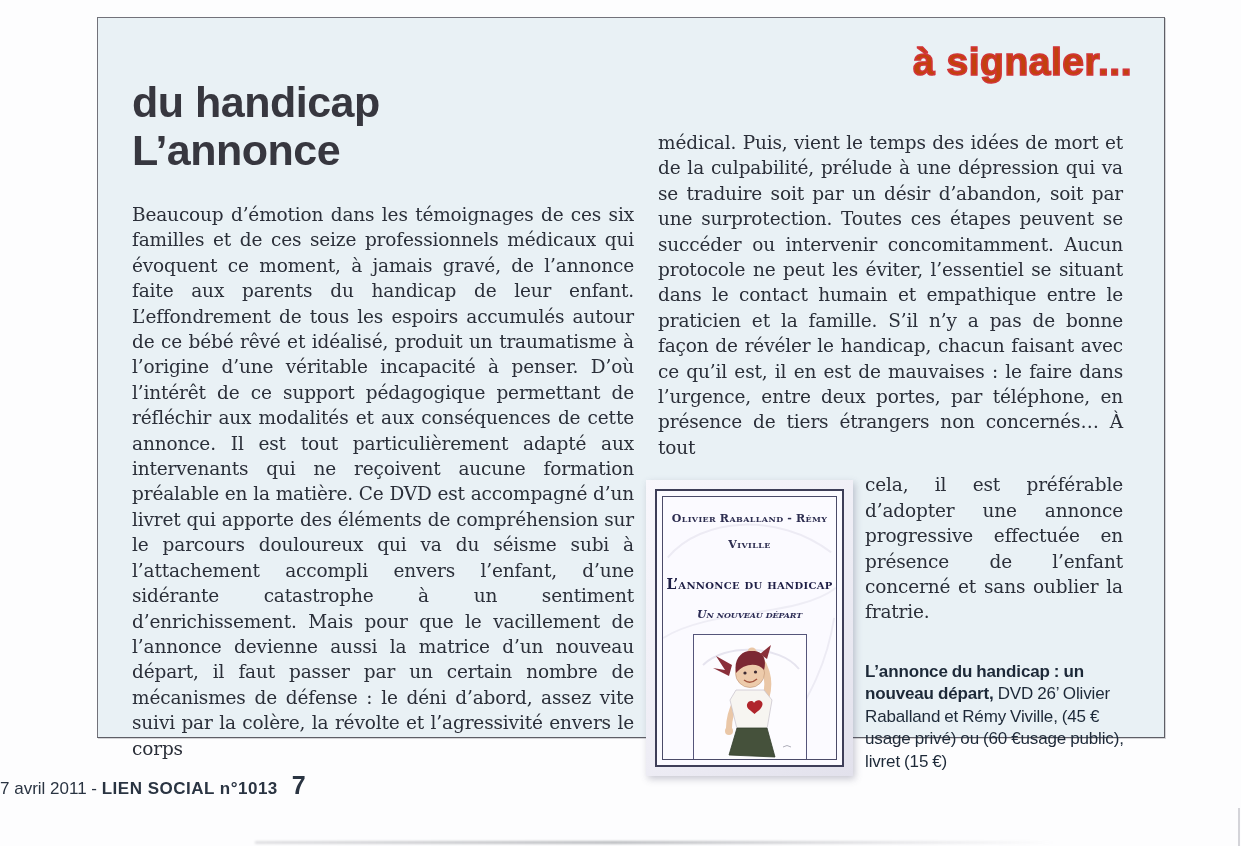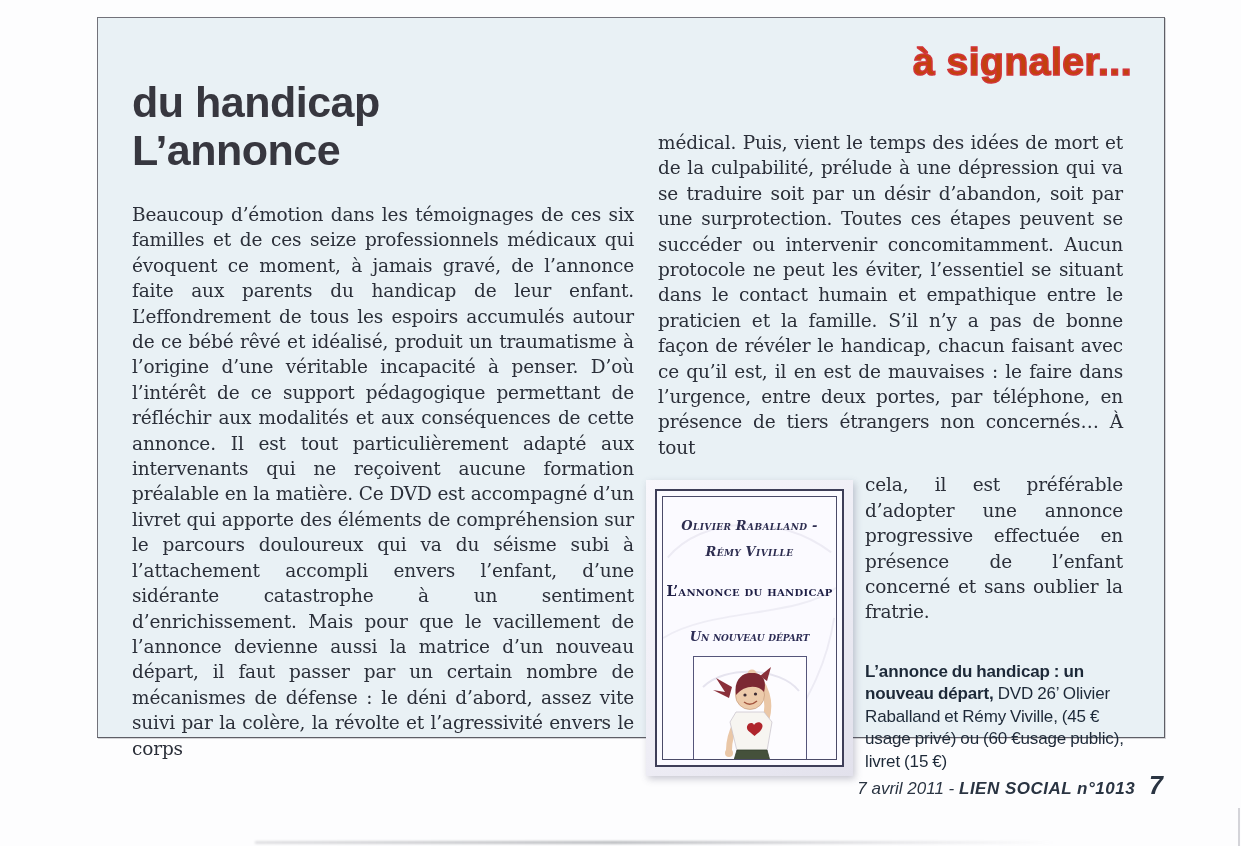--- a/index.html
+++ b/index.html
@@ -51,51 +51,51 @@
   .dvd-cover{
     width:100%;height:100%;background:#fbfaff;
     border:2px solid #3e3e58;position:relative;box-sizing:border-box;
   }
   .dvd-frame{
     position:absolute;left:5px;top:5px;right:5px;bottom:5px;
     border:1px solid #4a4a68;text-align:center;overflow:hidden;
   }
   .dvd-sketch{position:absolute;left:0;top:0;width:100%;height:100%;opacity:.6;}
   .dvd-authors{
-    margin-top:16px;font-size:13px;font-weight:bold;
-    font-variant:small-caps;letter-spacing:.4px;color:#2d2d50;position:relative;font-style:italic;
+    margin-top:9px;font-size:11px;font-weight:bold;
+    font-variant:small-caps;letter-spacing:.4px;color:#2d2d50;position:relative;
   }
   .dvd-title{
     margin-top:15px;font-size:14px;font-weight:bold;
     font-variant:small-caps;letter-spacing:.3px;color:#1f1f46;position:relative;
   }
   .dvd-subtitle{
-    margin-top:19px;font-size:13px;font-weight:bold;font-style:italic;
+    margin-top:4px;font-size:11px;font-weight:bold;font-style:italic;
     font-variant:small-caps;color:#2c2c55;position:relative;
   }
   .dvd-illus{
     margin:7px auto 0 auto;width:112px;height:128px;
     border:1px solid #55557a;background:#fdfcff;position:relative;overflow:hidden;
   }
   .dvd-genre{
     margin-top:6px;font-size:13px;font-weight:bold;
     font-variant:small-caps;letter-spacing:1.5px;color:#1f1f46;position:relative;
   }
   
   .dvd-caption{
     margin-top:36px;
     font-family:"Liberation Sans",sans-serif;
     font-size:17px;line-height:22.5px;color:#1d2938;
     text-align:left;
   }
   .cap-title{font-weight:bold;}
   
   .page-footer{
-    position:absolute;left:0;top:771px;right:78px;text-align:right;
-    color:#2a3442;white-space:nowrap;font-style:italic;
+    position:absolute;left:0;top:771px;right:78px;
+    color:#2a3442;white-space:nowrap;
   }
   .footer-date{font-size:17px;}
   .footer-journal{font-size:17px;font-weight:bold;letter-spacing:.5px;}
   .footer-pagenum{font-size:25px;font-weight:bold;margin-left:14px;}
   
   .scan-smudge{
     position:absolute;left:255px;top:841px;width:800px;height:3px;
     background:linear-gradient(90deg,rgba(120,120,128,.22),rgba(85,90,96,.4) 45%,rgba(115,115,125,.18) 78%,rgba(0,0,0,0));
     filter:blur(.8px);
   }

